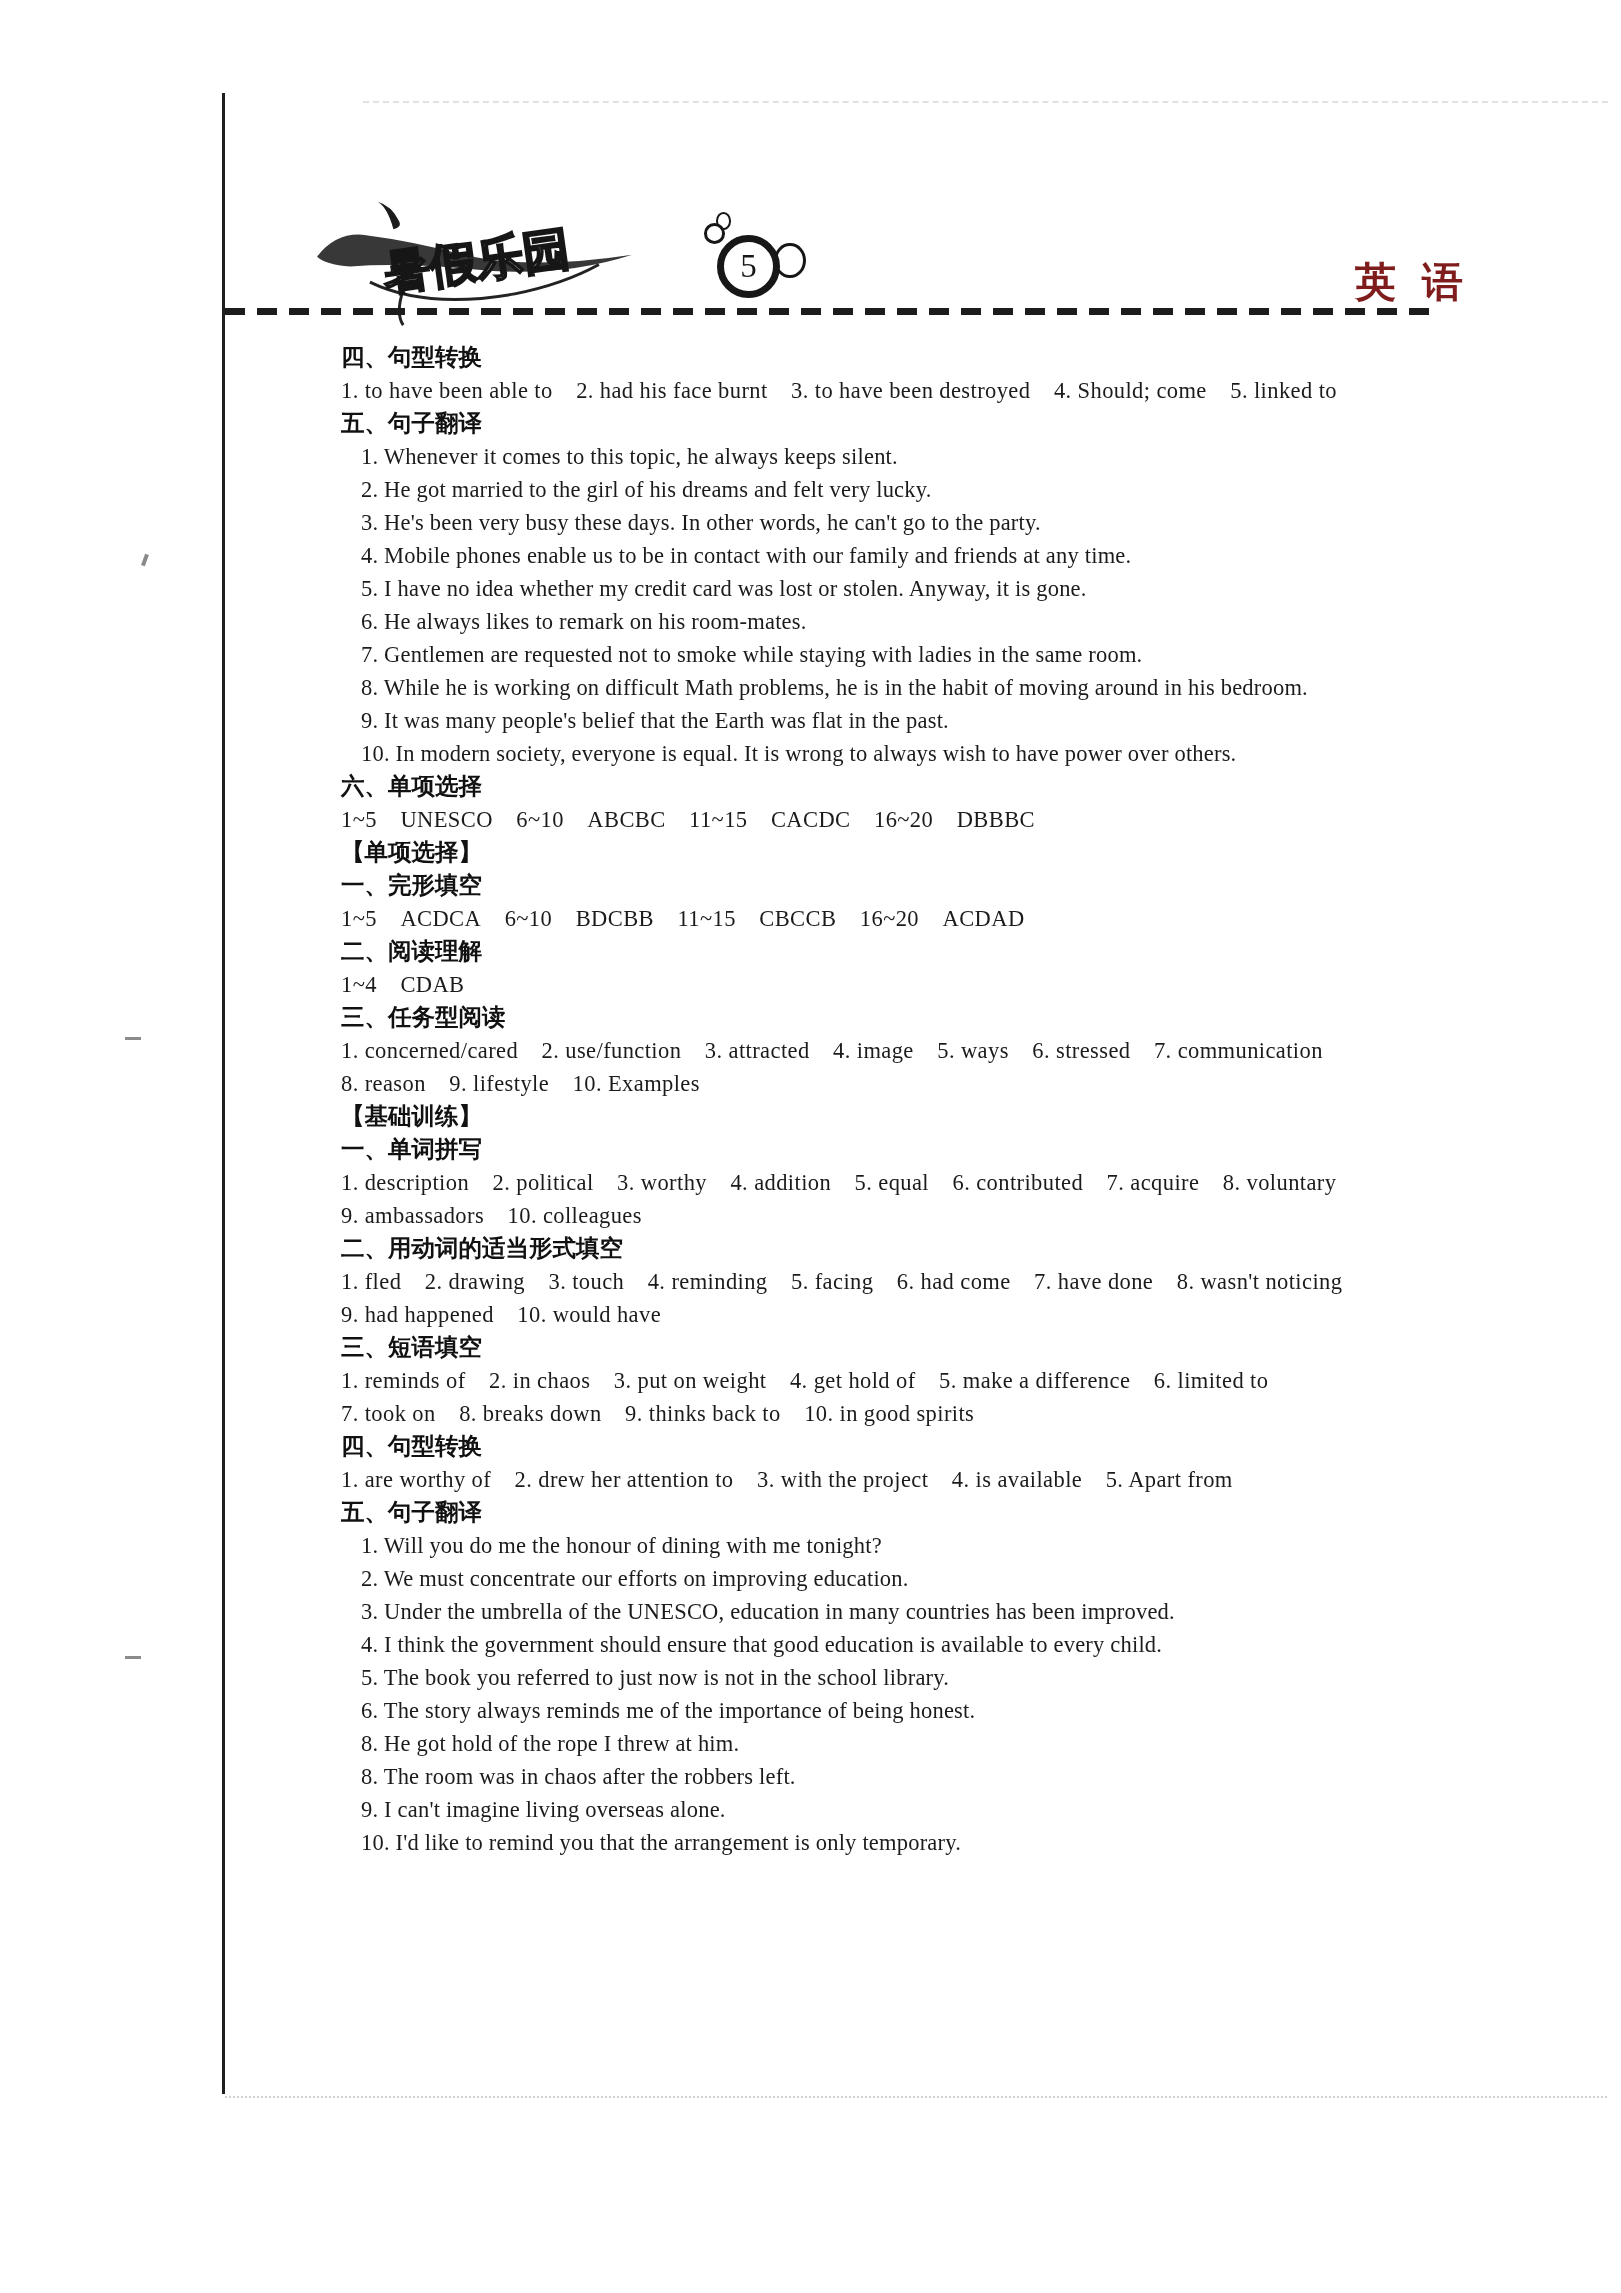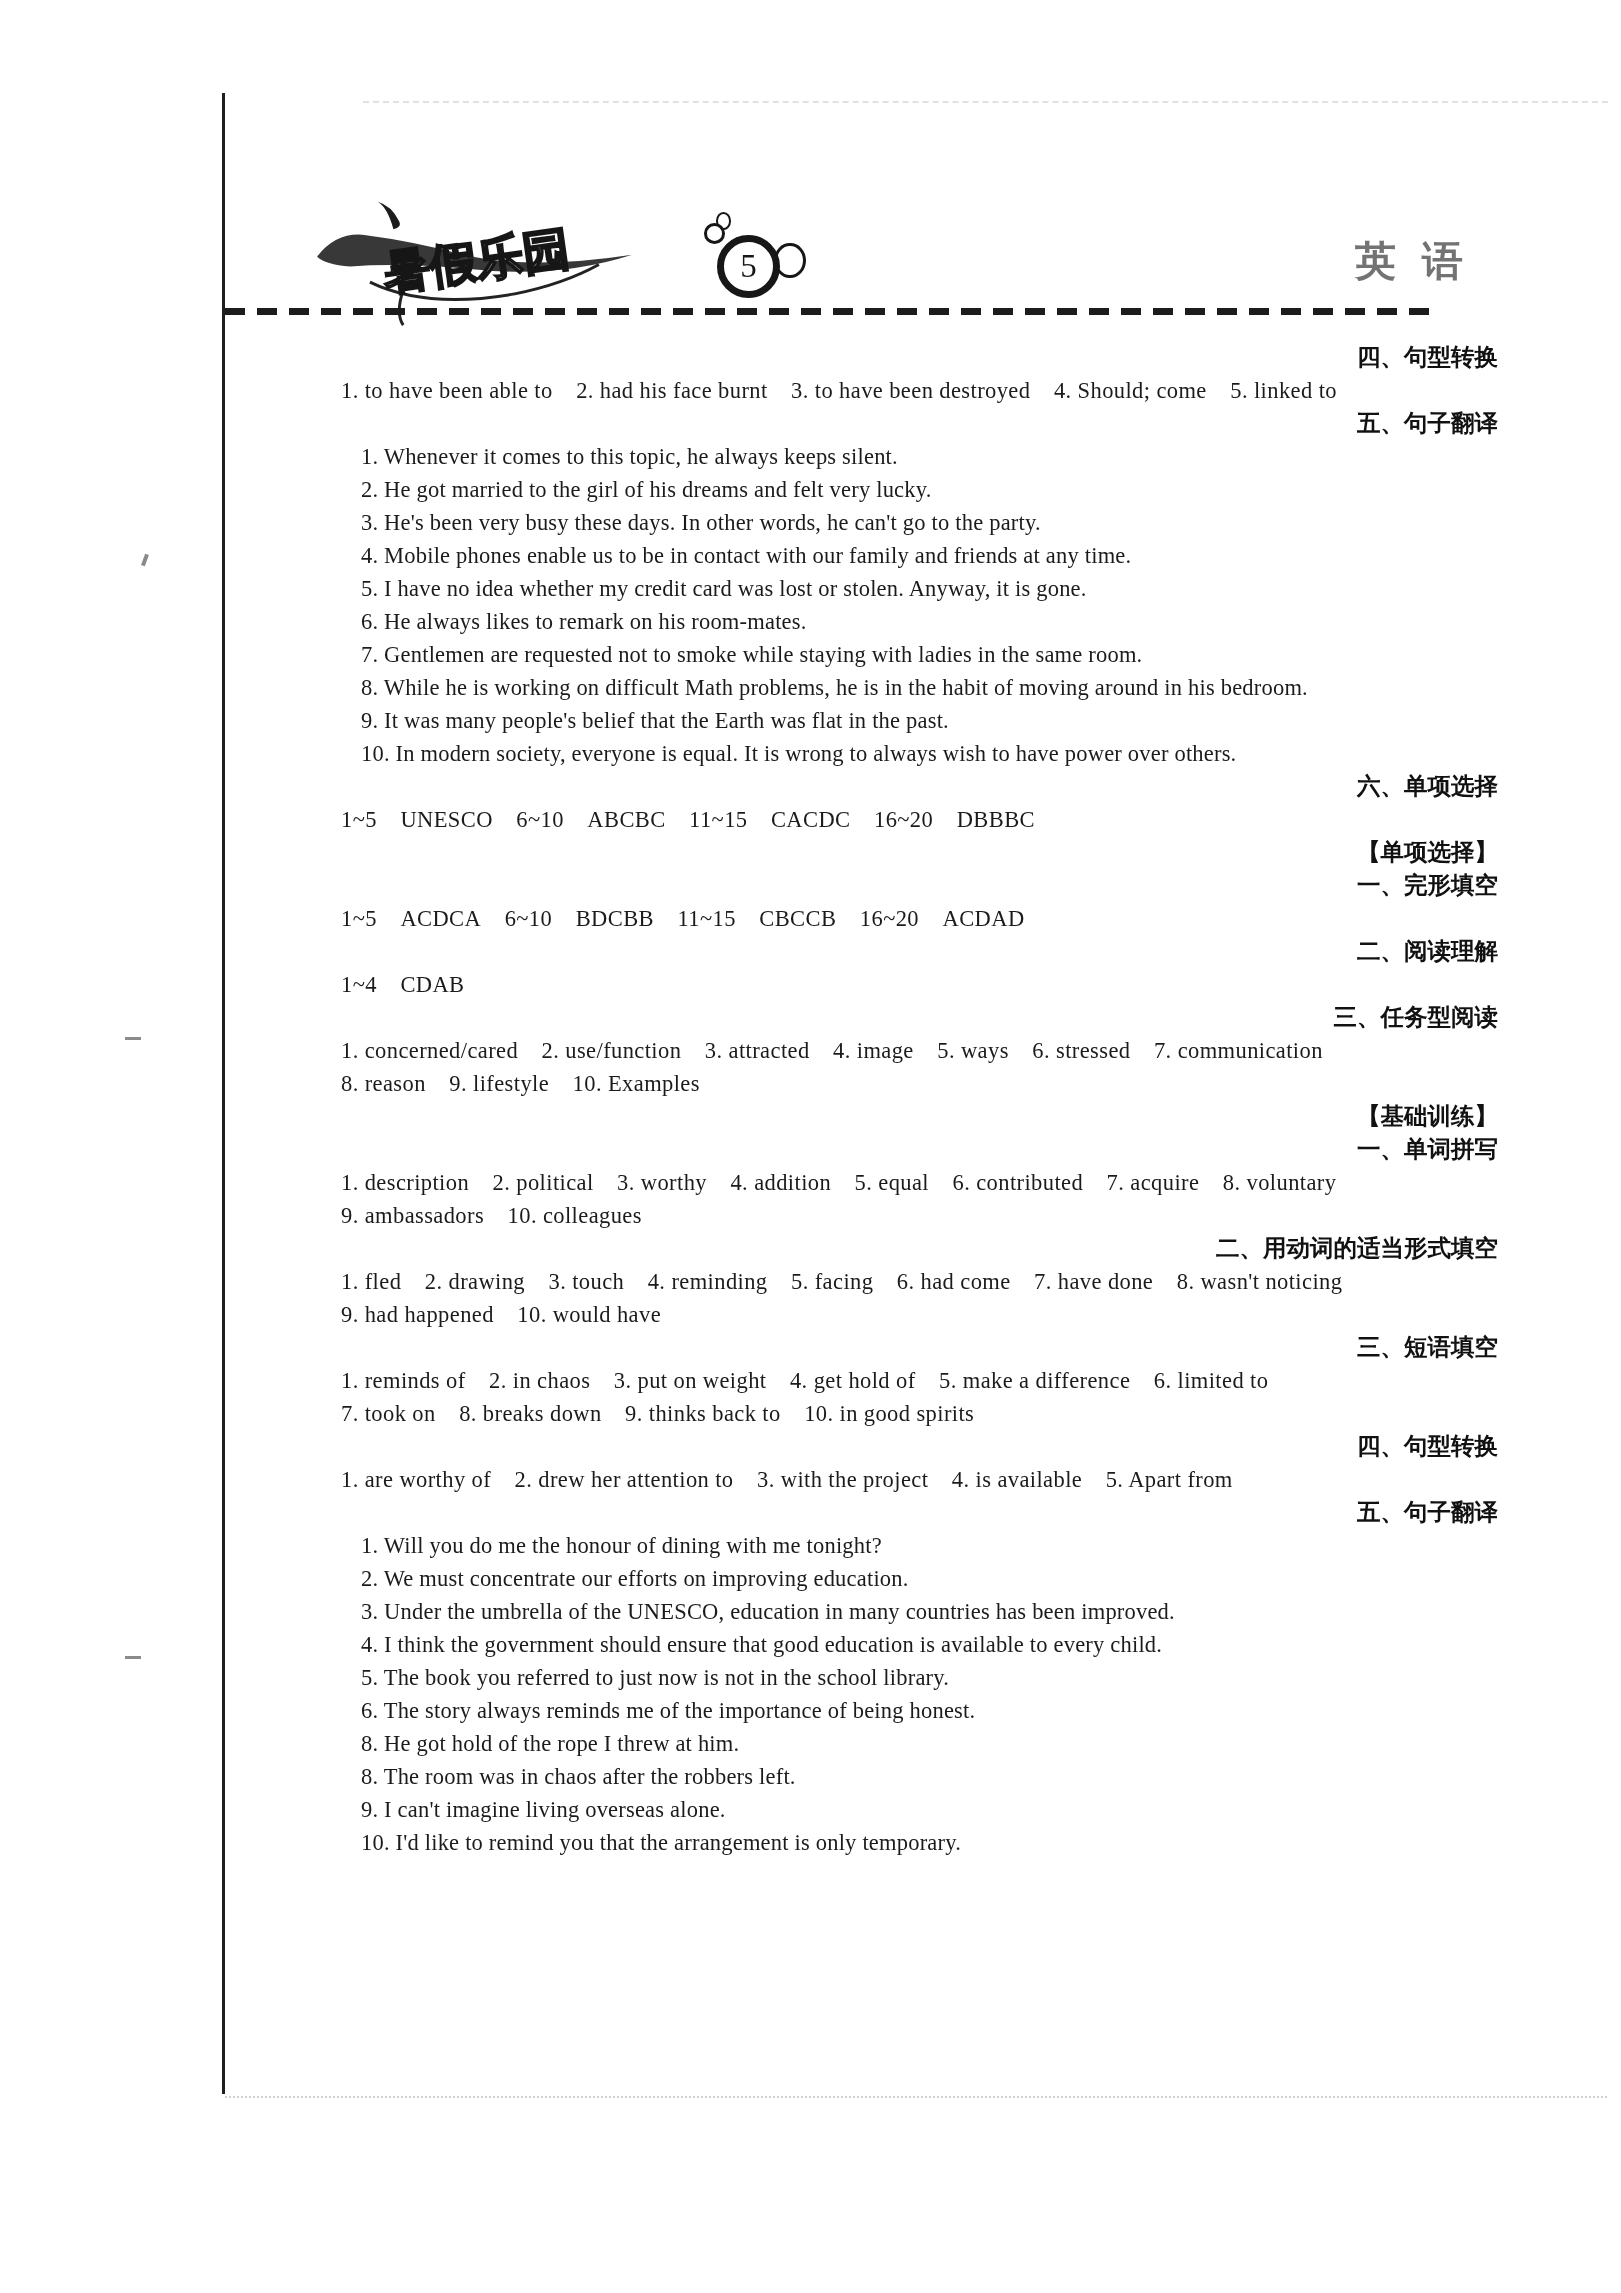--- a/index.html
+++ b/index.html
@@ -26,39 +26,39 @@
     position:absolute;left:717px;top:235px;width:49px;height:49px;
     border:7.8px solid #171717;border-radius:50%;
     display:flex;align-items:center;justify-content:center;
     font-size:33px;font-family:"Liberation Serif",serif;color:#171717;
     background:#fff;z-index:2;
   }
   .badge-bell-left{position:absolute;left:704px;top:223px;width:14.7px;height:14.7px;border:3.9px solid #171717;border-radius:50%;background:#fff;z-index:1;}
   .badge-bell-left2{position:absolute;left:716px;top:212px;width:10.8px;height:13.7px;border:2.9px solid #171717;border-radius:50%;background:#fff;z-index:1;}
   .badge-bell-right{position:absolute;left:774px;top:243px;width:25.5px;height:29px;border:3.9px solid #171717;border-radius:50%;background:#fff;z-index:1;}
   .subject{
-    position:absolute;left:1355px;top:234px;
-    font-size:41px;font-weight:bold;color:#737373;
+    position:absolute;left:1355px;top:255px;
+    font-size:41px;font-weight:bold;color:#7f1d1d;
     font-family:"DejaVu Sans","Liberation Sans",sans-serif;
     letter-spacing:5.9px;white-space:nowrap;
   }
   .dash-line{
     position:absolute;left:225px;top:308px;width:1213px;height:6.9px;
     background:repeating-linear-gradient(90deg,#1c1c1c 0 19.6px,transparent 19.6px 32px);
   }
 
   
   .content{
     position:absolute;left:341px;top:341px;width:1157px;
     font-size:22.5px;
   }
   .line{line-height:33px;white-space:pre-wrap;}
   .heading,.bracket{
     font-family:"DejaVu Sans","Liberation Sans",sans-serif;
-    font-weight:bold;font-size:23.5px;color:#111;line-height:33px;text-align:right;
+    font-weight:bold;font-size:23.5px;color:#111;line-height:33px;
   }
   .center{
     text-align:center;font-weight:bold;font-size:30px;
     line-height:39px;margin:15.7px 0 23.5px 0;
     font-family:"Liberation Serif",serif;color:#111;
   }
   .items .item{margin-right:23.5px;letter-spacing:0.4px;}
   .items .item:last-child{margin-right:0;}
   .sentence{letter-spacing:0.2px;margin-left:20px;}
 </style>

